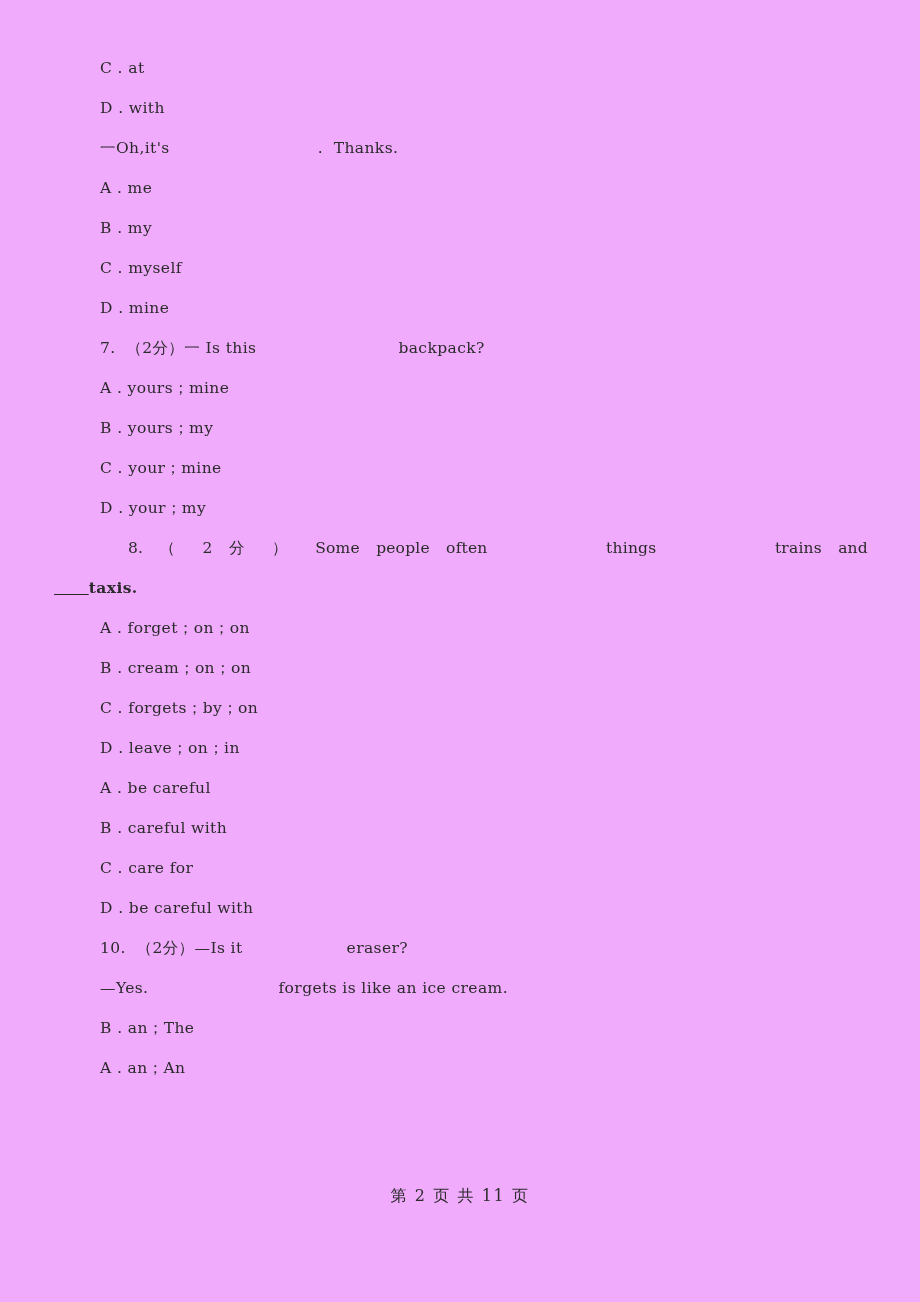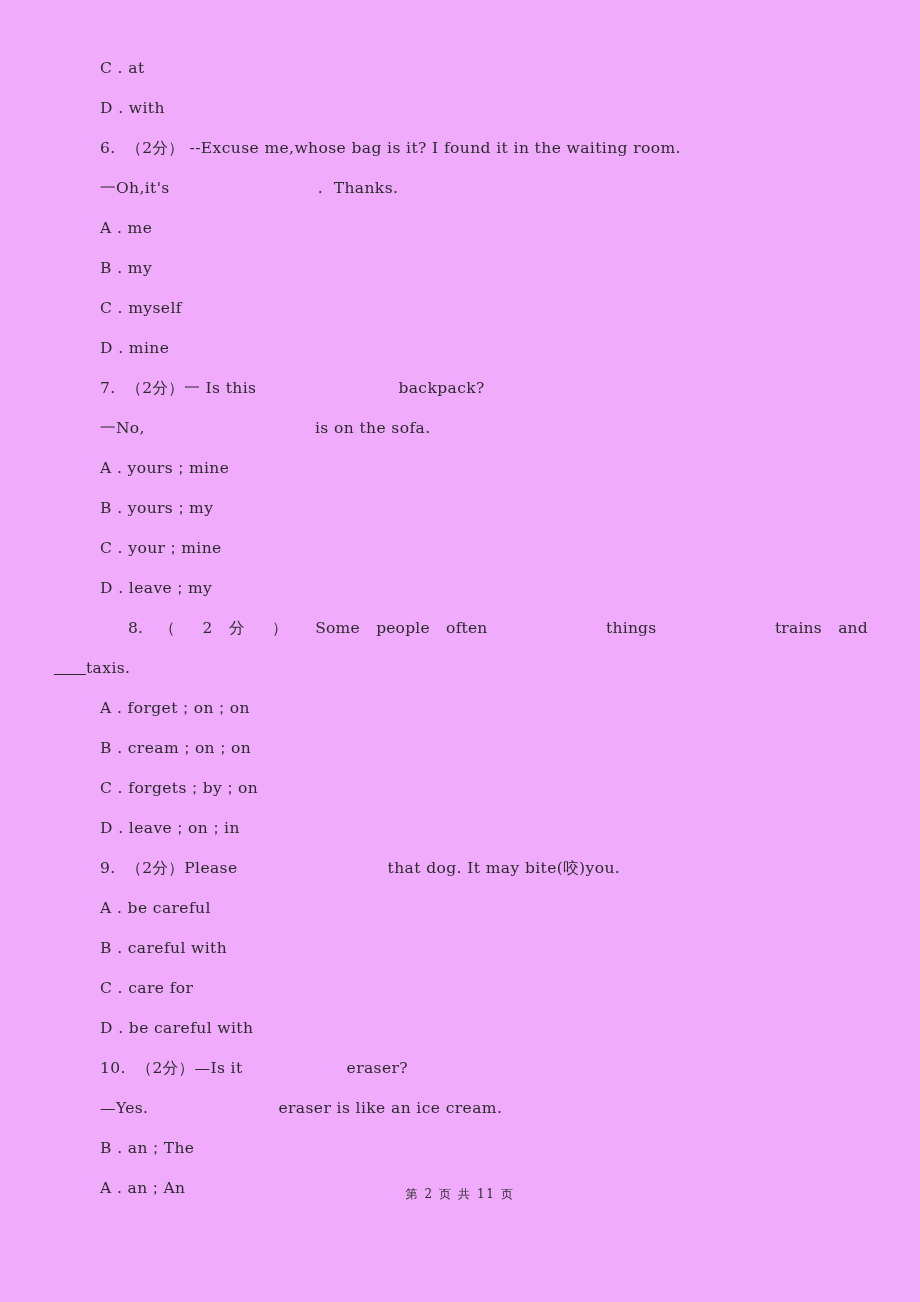--- a/index.html
+++ b/index.html
@@ -46,89 +46,87 @@
     font-size: 15.5px;
     line-height: 40px;
     height: 40px;
     white-space: pre;
     letter-spacing: 0.4px;
   }
   
   .hang {
     position: relative;
     left: -46px;
+    font-weight: bold;
   }
   .ul-blank {
     text-decoration: underline;
     text-decoration-color: #2b2b2b;
     text-decoration-thickness: 1px;
   }
   
   .gap {
     display: inline-block;
   }
   .footer {
     position: absolute;
     left: 0;
     top: 1186px;
     width: 920px;
     text-align: center;
-    font-size: 12px;
+    font-size: 16px;
     letter-spacing: 1.6px;
     color: #2b2b2b;
     font-family: "DejaVu Serif", "Liberation Serif", serif;
   }
 </style>
 </head>
 <body>
 
 <div id="page">
   <div id="content">
 
     <div class="opt"><span>C</span> <span>.</span> <span>at</span></div>
 
     <div class="opt"><span>D</span> <span>.</span> <span>with</span></div>
 
-    <div class="line"><span>6.</span>  <span>（2分）</span> <span>--Excuse me,whose bag is it? I found it in the waiting room.</span></div>
 
     <div class="line"><span>一Oh,it's</span><span class="gap" style="width:148px"></span><span>.  Thanks.</span></div>
 
     <div class="opt"><span>A</span> <span>.</span> <span>me</span></div>
     <div class="opt"><span>B</span> <span>.</span> <span>my</span></div>
     <div class="opt"><span>C</span> <span>.</span> <span>myself</span></div>
     <div class="opt"><span>D</span> <span>.</span> <span>mine</span></div>
 
     <div class="line"><span>7.</span>  <span>（2分）</span><span>一 Is this</span><span class="gap" style="width:142px"></span><span>backpack?</span></div>
 
-    <div class="line"><span>一No,</span><span class="gap" style="width:170px"></span><span>is on the sofa.</span></div>
 
     <div class="opt"><span>A</span> <span>.</span> <span>yours；mine</span></div>
     <div class="opt"><span>B</span> <span>.</span> <span>yours；my</span></div>
     <div class="opt"><span>C</span> <span>.</span> <span>your；mine</span></div>
-    <div class="opt"><span>D</span> <span>.</span> <span>leave；my</span></div>
+    <div class="opt"><span>D</span> <span>.</span> <span>your；my</span></div>
 
     <div class="line justify-wide"><span>8.</span> <span>（ 2 分 ）</span> <span>Some</span> <span>people</span> <span>often</span> <span class="gap" style="width:86px"></span> <span>things</span> <span class="gap" style="width:86px"></span> <span>trains</span> <span>and</span></div>
 
     <div class="line hang"><span class="ul-blank">      </span><span>taxis.</span></div>
 
     <div class="opt"><span>A</span> <span>.</span> <span>forget；on；on</span></div>
     <div class="opt"><span>B</span> <span>.</span> <span>cream；on；on</span></div>
     <div class="opt"><span>C</span> <span>.</span> <span>forgets；by；on</span></div>
     <div class="opt"><span>D</span> <span>.</span> <span>leave；on；in</span></div>
 
-    <div class="line"><span>9.</span>  <span>（2分）</span><span>Please</span><span class="gap" style="width:150px"></span><span>that dog. It may bite(咬)you.</span></div>
 
     <div class="opt"><span>A</span> <span>.</span> <span>be careful</span></div>
     <div class="opt"><span>B</span> <span>.</span> <span>careful with</span></div>
     <div class="opt"><span>C</span> <span>.</span> <span>care for</span></div>
     <div class="opt"><span>D</span> <span>.</span> <span>be careful with</span></div>
 
     <div class="line"><span>10.</span>  <span>（2分）</span><span>—Is it</span><span class="gap" style="width:104px"></span><span>eraser?</span></div>
 
-    <div class="line"><span>—Yes.</span><span class="gap" style="width:130px"></span><span>eraser is like an ice cream.</span></div>
+    <div class="line"><span>—Yes.</span><span class="gap" style="width:130px"></span><span>forgets is like an ice cream.</span></div>
 
     <div class="opt"><span>B</span> <span>.</span> <span>an；The</span></div>
     <div class="opt"><span>A</span> <span>.</span> <span>an；An</span></div>
 
   </div>
 
   <div class="footer">第 2 页 共 11 页</div>
 </div>
 
 </body></html>

